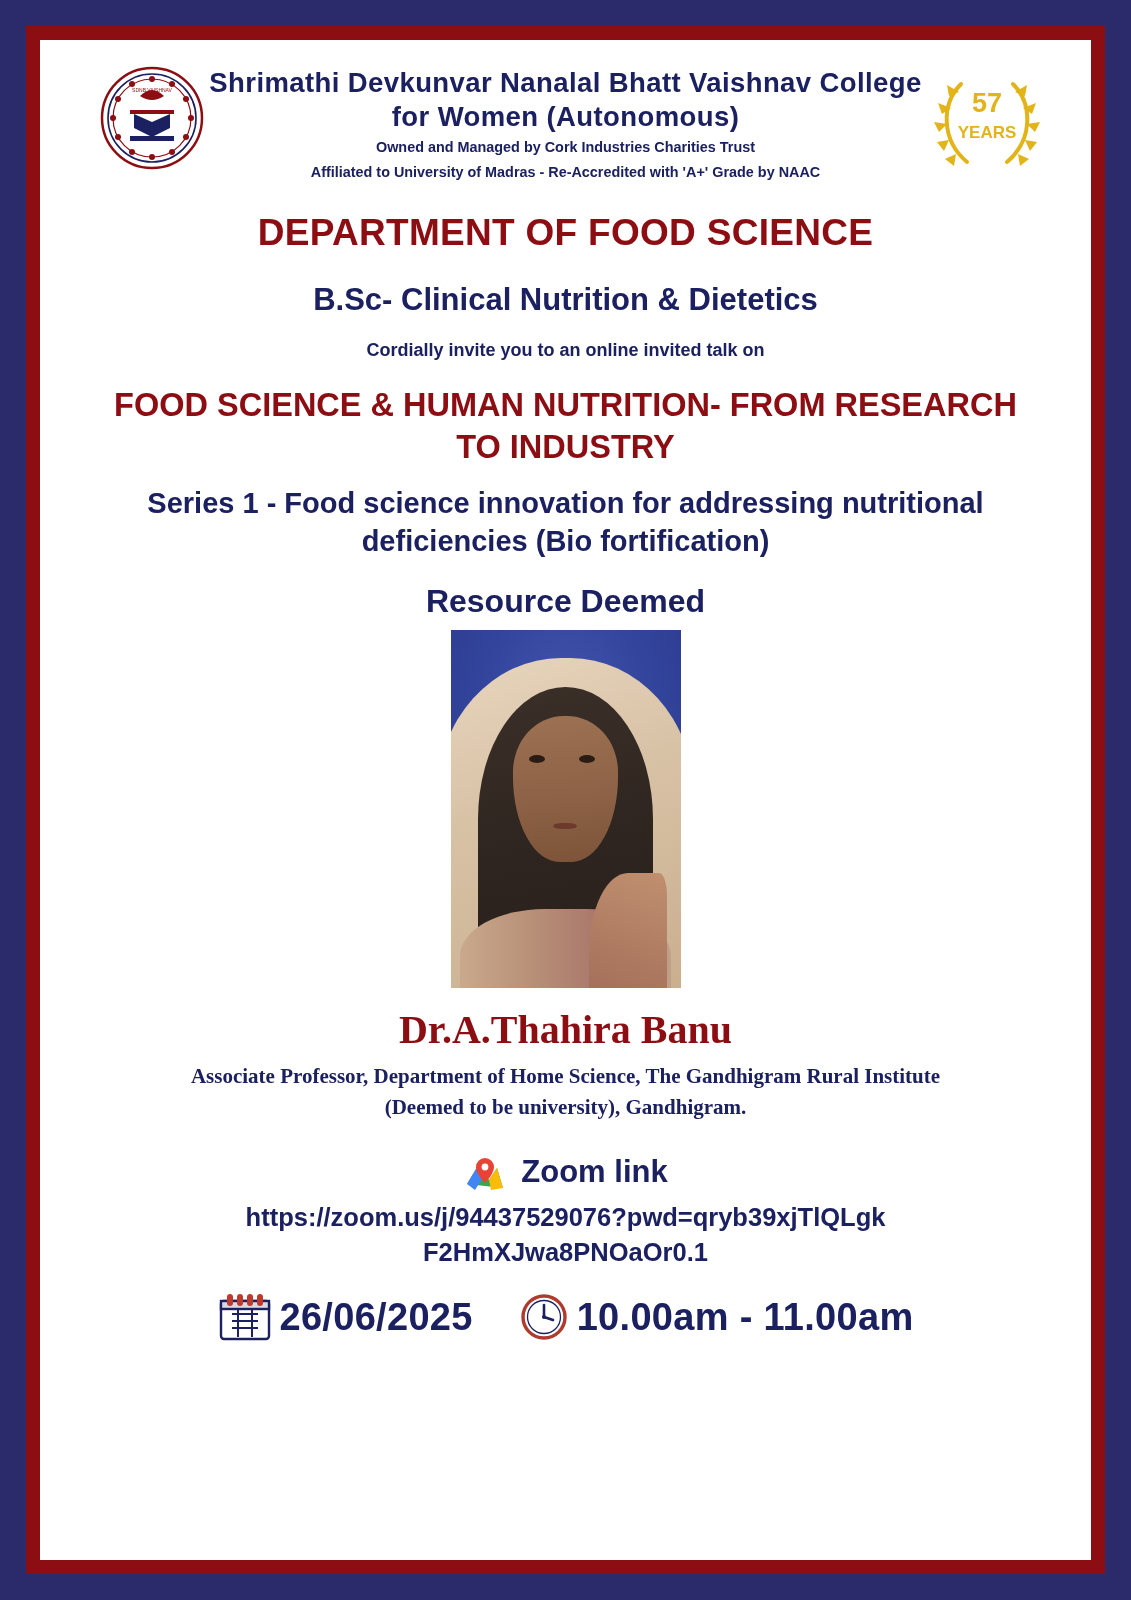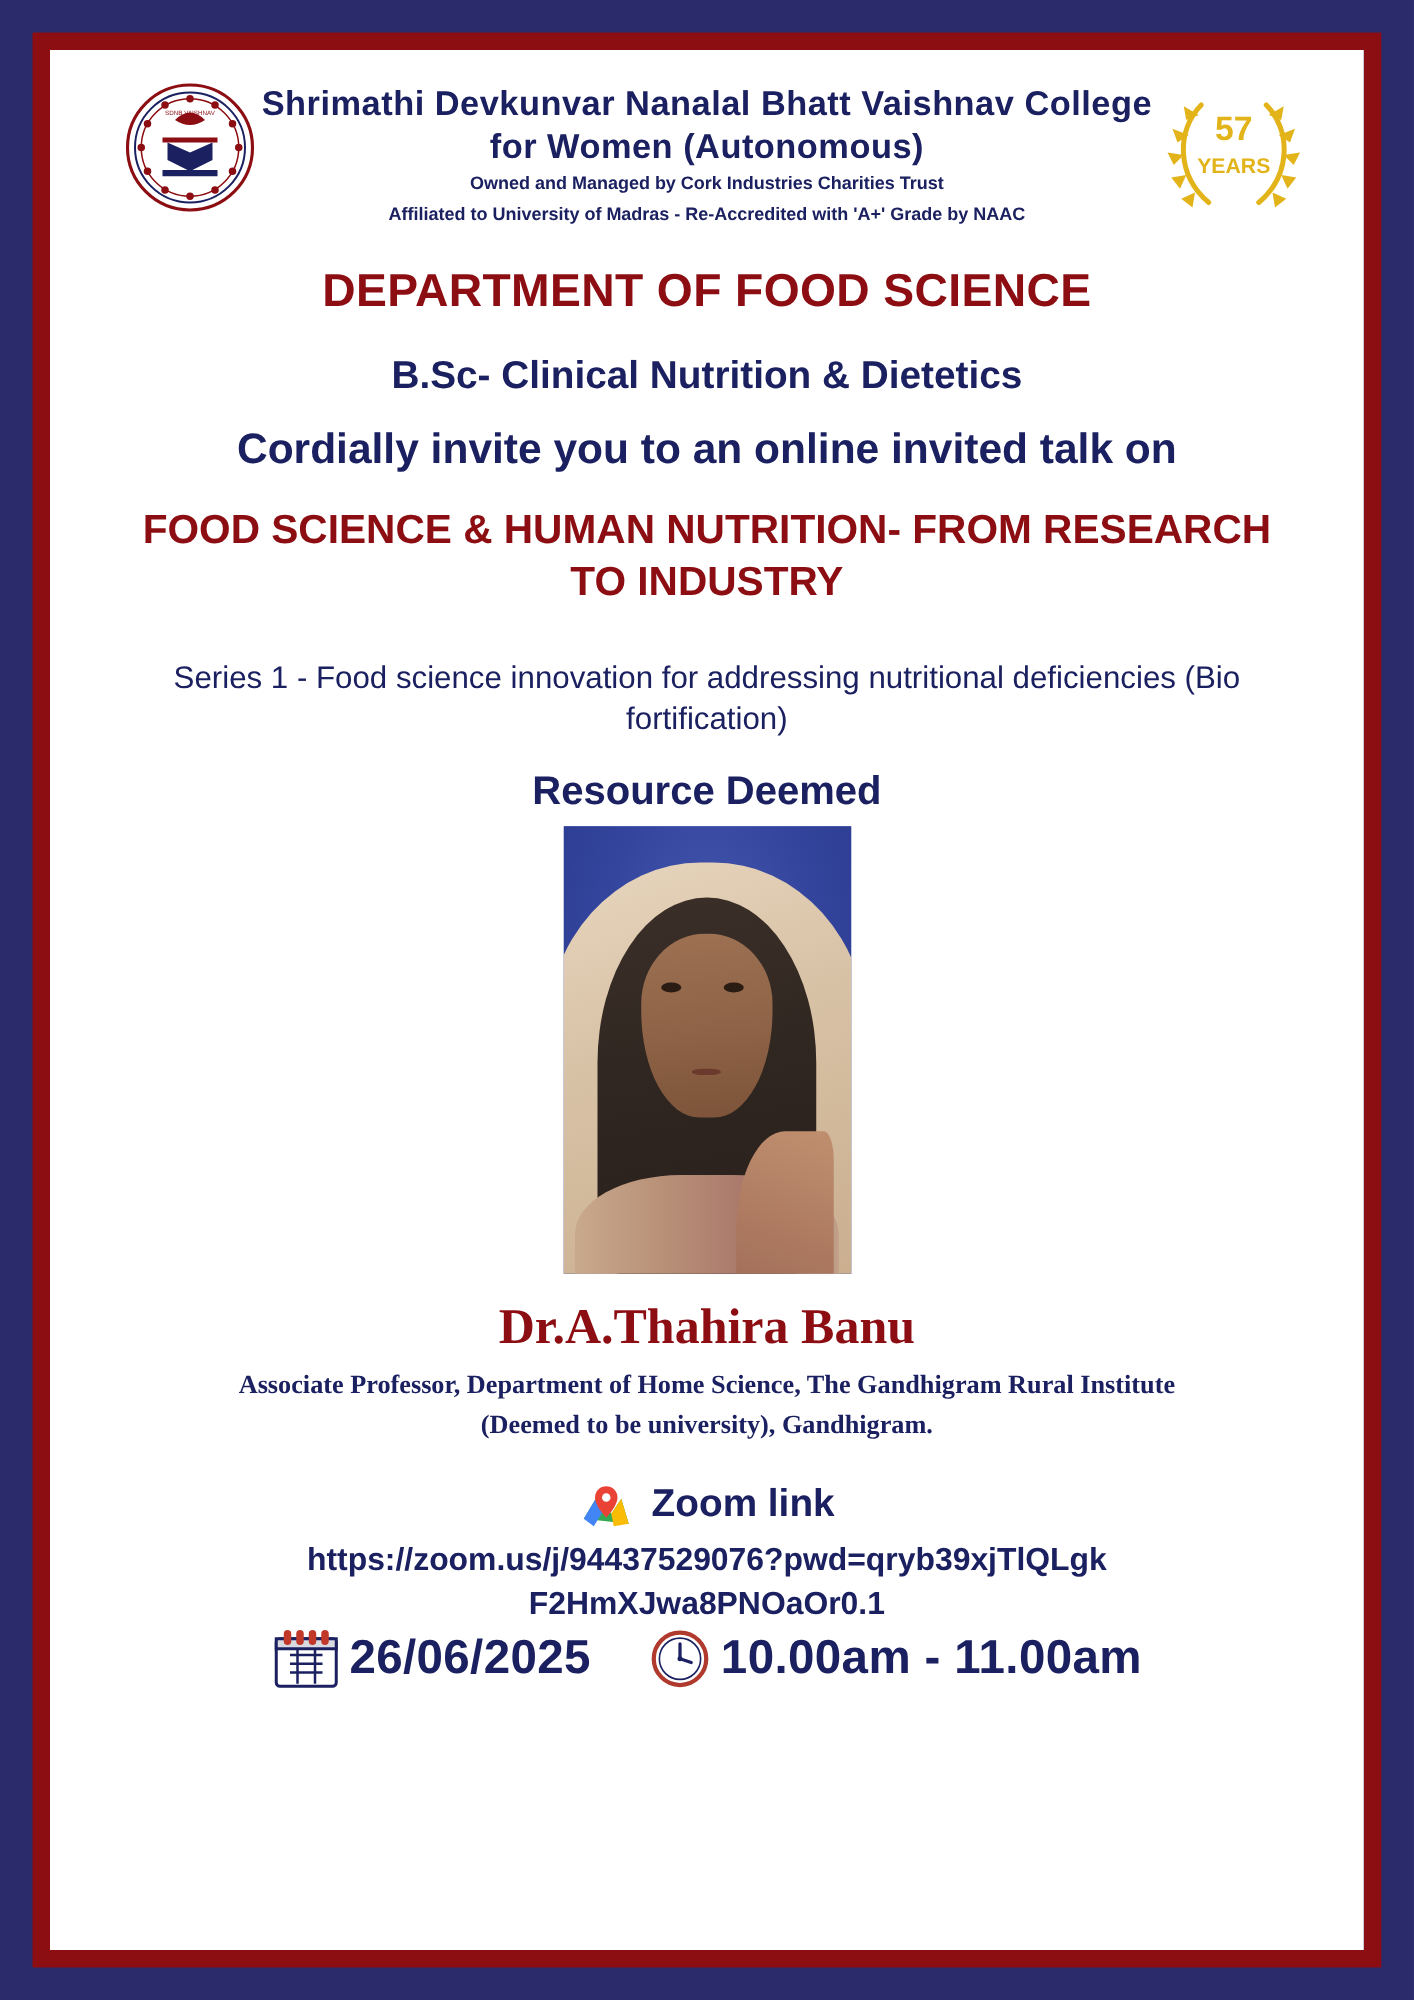--- a/index.html
+++ b/index.html
@@ -81,41 +81,41 @@
     text-align: center;
   }
   .course {
     font-size: 31px;
     font-weight: bold;
     color: #1b2060;
     margin-top: 28px;
     text-align: center;
   }
   .invite {
-    font-size: 34px;
+    font-size: 18px;
     font-weight: 600;
     color: #1b2060;
     margin-top: 22px;
     text-align: center;
   }
   .talk-title {
     font-size: 32.5px;
     font-weight: bold;
     color: #8c0d12;
     line-height: 1.28;
     margin-top: 24px;
     text-align: center;
     max-width: 950px;
   }
   .series {
-    font-size: 25px;
-    font-weight: 400;
+    font-size: 29px;
+    font-weight: 700;
     color: #1b2060;
     line-height: 1.32;
-    margin-top: 40px;
+    margin-top: 16px;
     text-align: center;
     max-width: 880px;
   }
   .resource-person {
     font-size: 32px;
     font-weight: bold;
     color: #1b2060;
     margin-top: 22px;
     text-align: center;
   }
@@ -240,20 +240,21 @@
     color: #1b2060;
     line-height: 1.38;
     text-align: center;
     margin-top: 2px;
     max-width: 640px;
     word-break: break-all;
   }
 
   
   .footer {
+    margin-top: 22px;
     width: 100%;
     display: flex;
     align-items: center;
     justify-content: center;
     gap: 46px;
     padding-bottom: 4px;
   }
   .footer-item {
     display: flex;
     align-items: center;

